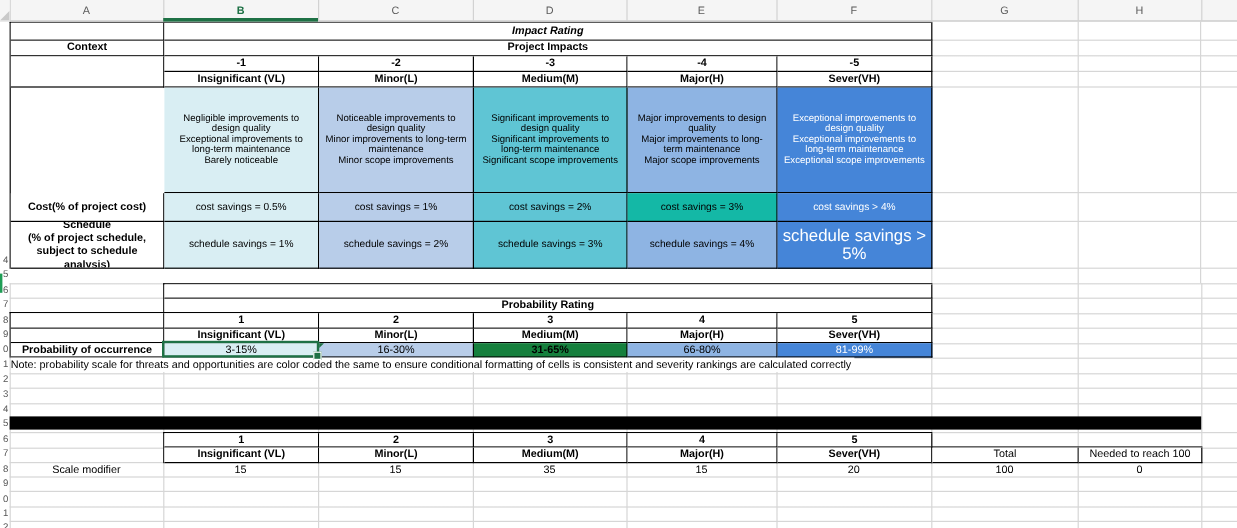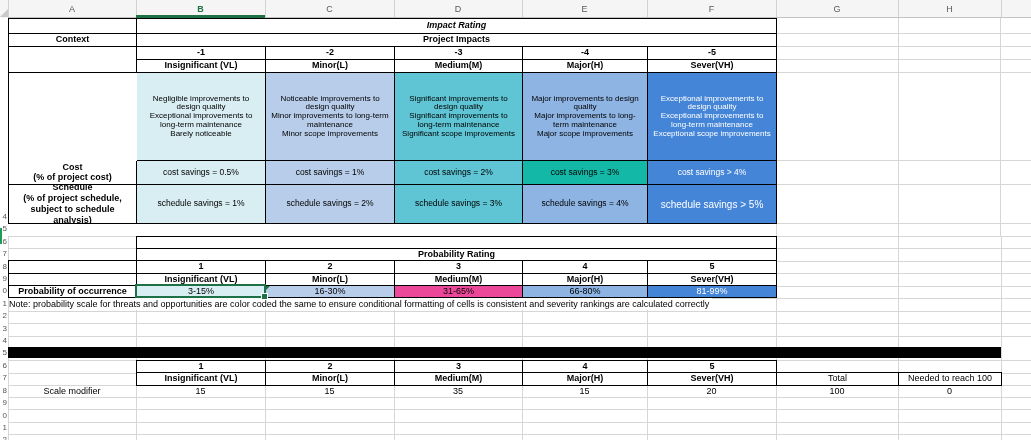--- a/index.html
+++ b/index.html
@@ -172,39 +172,39 @@
       <span>Significant improvements to design quality</span>
       <span>Significant improvements to long-term maintenance</span>
       <span>Significant scope improvements</span>
     </div>
     <div style="grid-area: 5 / 6 / 6 / 7; background: rgb(69, 133, 216); color: rgb(255, 255, 255);" class="qcell">
       <span>Exceptional improvements to design quality</span>
       <span>Exceptional improvements to long-term maintenance</span>
       <span>Exceptional scope improvements</span>
     </div>
 
-    <div style="grid-area:6/1/7/2;flex-direction:column;text-align:center;" class="b">
+    <div style="grid-area:6/1/7/2;flex-direction:row;text-align:center;" class="b">
       <span>Cost</span>
       <span>(% of project cost)</span>
     </div>
     <div style="grid-area: 6 / 2 / 7 / 3; font-size: 8.5px; background: rgb(217, 238, 243);">cost savings = 0.5%</div>
     <div style="grid-area: 6 / 3 / 7 / 4; font-size: 8.5px; background: rgb(184, 205, 233);">cost savings = 1%</div>
     <div style="grid-area: 6 / 4 / 7 / 5; font-size: 8.5px; background: rgb(95, 197, 212);">cost savings = 2%</div>
     <div style="grid-area: 6 / 5 / 7 / 6; font-size: 8.5px; background: #14b8a6;">cost savings = 3%</div>
     <div style="grid-area: 6 / 6 / 7 / 7; font-size: 8.5px; background: rgb(69, 133, 216); color: rgb(255, 255, 255);">cost savings &gt; 4%</div>
 
     <div style="grid-area:7/1/8/2;flex-direction:column;line-height:1.2;" class="b">
       <span>Schedule</span>
       <span>(% of project schedule, subject to schedule analysis)</span>
     </div>
     <div style="grid-area: 7 / 2 / 8 / 3; font-size: 8.5px; background: rgb(217, 238, 243);">schedule savings = 1%</div>
     <div style="grid-area: 7 / 3 / 8 / 4; font-size: 8.5px; background: rgb(184, 205, 233);">schedule savings = 2%</div>
     <div style="grid-area: 7 / 4 / 8 / 5; font-size: 8.5px; background: rgb(95, 197, 212);">schedule savings = 3%</div>
     <div style="grid-area: 7 / 5 / 8 / 6; font-size: 8.5px; background: rgb(142, 180, 227);">schedule savings = 4%</div>
-    <div style="grid-area: 7 / 6 / 8 / 7; font-size: 10px; background: rgb(69, 133, 216); color: rgb(255, 255, 255);">schedule savings &gt; 5%</div>
+    <div style="grid-area: 7 / 6 / 8 / 7; font-size: 14px; background: rgb(69, 133, 216); color: rgb(255, 255, 255);">schedule savings &gt; 5%</div>
   </div>
 
   <div class="tbl" id="prob-tbl-top">
     <div style="grid-area:1/1/2/6;"></div>
     <div style="grid-area:2/1/3/6;" class="b">Probability Rating</div>
   </div>
 
   <div class="tbl" id="prob-tbl">
     <div style="grid-area:1/1/2/2;"></div>
     <div style="grid-area:1/2/2/3;" class="b">1</div>
@@ -216,21 +216,21 @@
     <div style="grid-area:2/1/3/2;"></div>
     <div style="grid-area:2/2/3/3;" class="b">Insignificant (VL)</div>
     <div style="grid-area:2/3/3/4;" class="b">Minor(L)</div>
     <div style="grid-area:2/4/3/5;" class="b">Medium(M)</div>
     <div style="grid-area:2/5/3/6;" class="b">Major(H)</div>
     <div style="grid-area:2/6/3/7;" class="b">Sever(VH)</div>
 
     <div style="grid-area:3/1/4/2;" class="b">Probability of occurrence</div>
     <div style="grid-area: 3 / 2 / 4 / 3; background: rgb(217, 238, 243);">3-15%</div>
     <div style="grid-area: 3 / 3 / 4 / 4; background: rgb(184, 205, 233);">16-30%</div>
-    <div style="grid-area: 3 / 4 / 4 / 5; background: #ec4899;">31-65%</div>
+    <div style="grid-area: 3 / 4 / 4 / 5; background: #15803d; font-weight: bold;">31-65%</div>
     <div style="grid-area: 3 / 5 / 4 / 6; background: rgb(142, 180, 227);">66-80%</div>
     <div style="grid-area: 3 / 6 / 4 / 7; background: rgb(69, 133, 216); color: rgb(255, 255, 255);">81-99%</div>
   </div>
 
   <div id="sel">
       <div class="handle"></div>
     </div>
   <div id="err-tri"></div>
 
   <div id="note-row">Note: probability scale for threats and opportunities are color coded the same to ensure conditional formatting of cells is consistent and severity rankings are calculated correctly</div>

